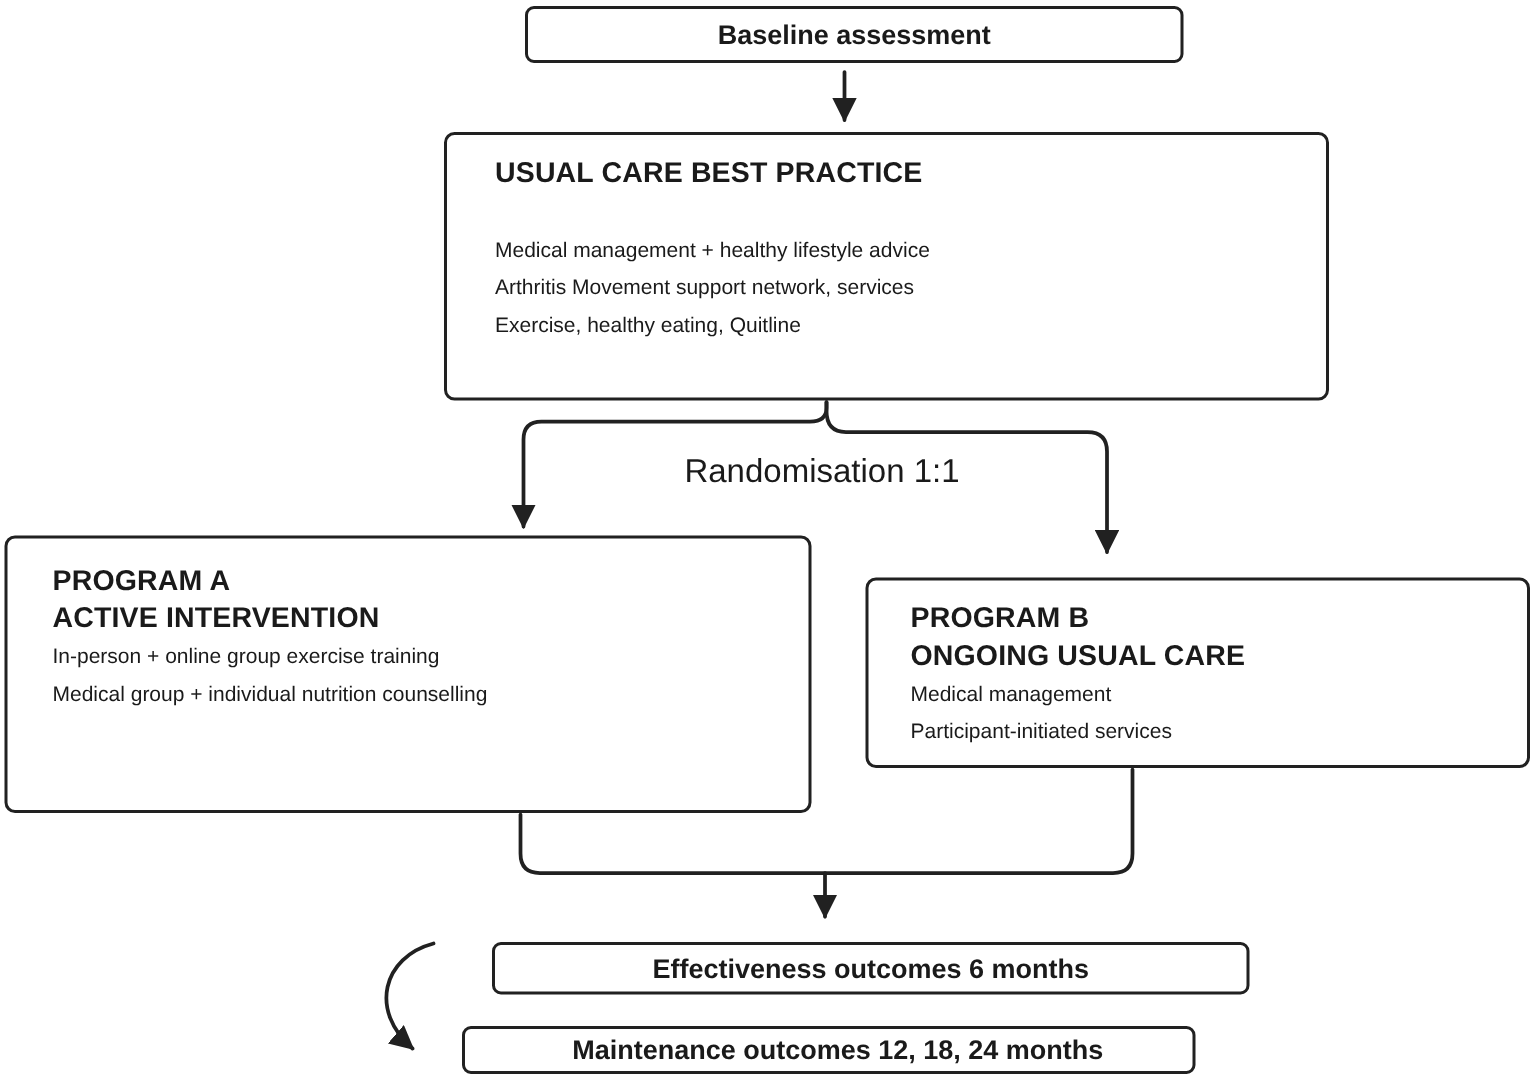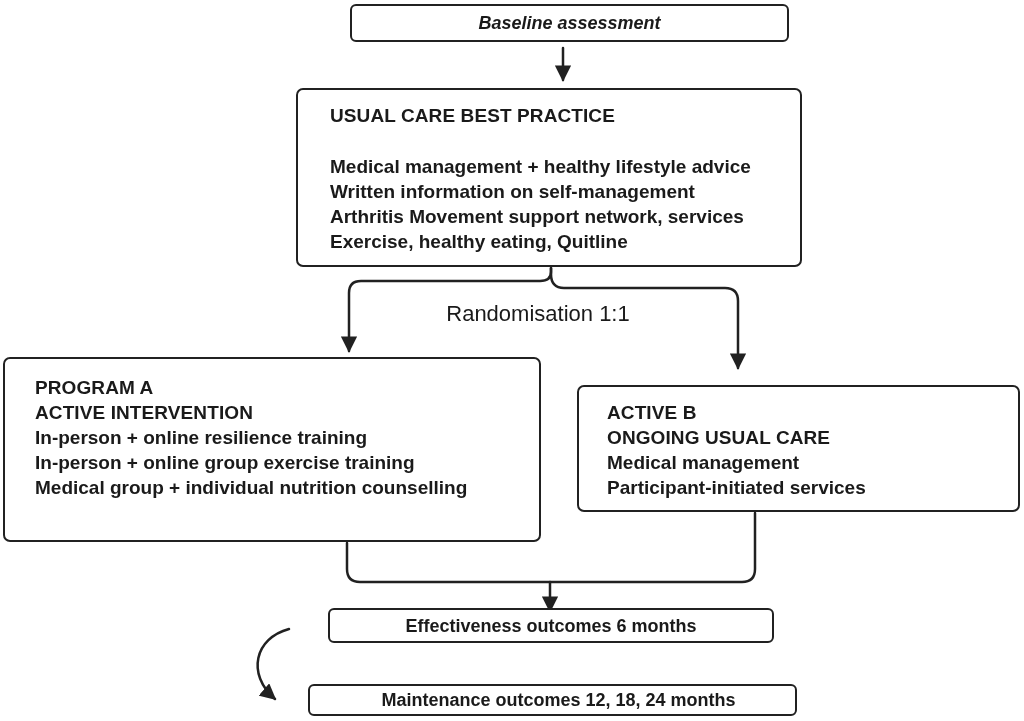--- a/index.html
+++ b/index.html
@@ -35,46 +35,46 @@
     align-items: center;
     justify-content: center;
   }
   .box-title {
     font-weight: 700;
     font-size: 19px;
     line-height: 25px;
     letter-spacing: 0.1px;
   }
   .box-line {
-    font-weight: 700;
-    font-size: 19px;
+    font-weight: 400;
+    font-size: 14px;
     line-height: 25px;
   }
   .pill-label {
     font-weight: 700;
     font-size: 18px;
     line-height: 1;
     white-space: nowrap;
   }
   .rand-label {
     position: absolute;
-    left: 388px;
+    left: 398px;
     top: 301px;
     width: 300px;
     text-align: center;
     font-size: 22px;
     font-weight: 400;
     line-height: 26px;
   }
-  #baseline-box   { left: 350px; top: 4px;   width: 439px; height: 38px; font-style: italic; }
-  #usualcare-box  { left: 296px; top: 88px;  width: 506px; height: 179px; padding: 13px 10px 0 32px; }
+  #baseline-box   { left: 350px; top: 4px;   width: 439px; height: 38px; }
+  #usualcare-box  { left: 296px; top: 88px;  width: 590px; height: 179px; padding: 13px 10px 0 32px; }
   #usualcare-box .box-title { margin-bottom: 26px; }
   #programa-box   { left: 3px;   top: 357px; width: 538px; height: 185px; padding: 16px 6px 0 30px; }
   #programb-box   { left: 577px; top: 385px; width: 443px; height: 127px; padding: 13px 6px 0 28px; }
-  #effect-box     { left: 328px; top: 608px; width: 446px; height: 35px; }
+  #effect-box     { left: 328px; top: 628px; width: 505px; height: 35px; }
   #maint-box      { left: 308px; top: 684px; width: 489px; height: 32px; padding-left: 12px; }
 </style>
 </head>
 <body>
 
 <div class="canvas">
 
   <svg class="connectors" viewBox="0 0 1024 721" xmlns="http://www.w3.org/2000/svg">
     <defs>
       <marker id="arr" viewBox="0 0 10 10" refX="9" refY="5" markerWidth="6.5" markerHeight="6.5" orient="auto-start-reverse">
@@ -91,37 +91,35 @@
     </g>
   </svg>
 
   <div id="baseline-box" class="box pill">
     <span class="pill-label">Baseline assessment</span>
   </div>
 
   <div id="usualcare-box" class="box">
     <div class="box-title">USUAL CARE BEST PRACTICE</div>
     <div class="box-line">Medical management + healthy lifestyle advice</div>
-    <div class="box-line">Written information on self-management</div>
     <div class="box-line">Arthritis Movement support network, services</div>
     <div class="box-line">Exercise, healthy eating, Quitline</div>
   </div>
 
   <div class="rand-label">Randomisation 1:1</div>
 
   <div id="programa-box" class="box">
     <div class="box-title">PROGRAM A</div>
     <div class="box-title">ACTIVE INTERVENTION</div>
-    <div class="box-line">In-person + online resilience training</div>
     <div class="box-line">In-person + online group exercise training</div>
     <div class="box-line">Medical group + individual nutrition counselling</div>
   </div>
 
   <div id="programb-box" class="box">
-    <div class="box-title">ACTIVE B</div>
+    <div class="box-title">PROGRAM B</div>
     <div class="box-title">ONGOING USUAL CARE</div>
     <div class="box-line">Medical management</div>
     <div class="box-line">Participant-initiated services</div>
   </div>
 
   <div id="effect-box" class="box pill">
     <span class="pill-label">Effectiveness outcomes 6 months</span>
   </div>
 
   <div id="maint-box" class="box pill">

